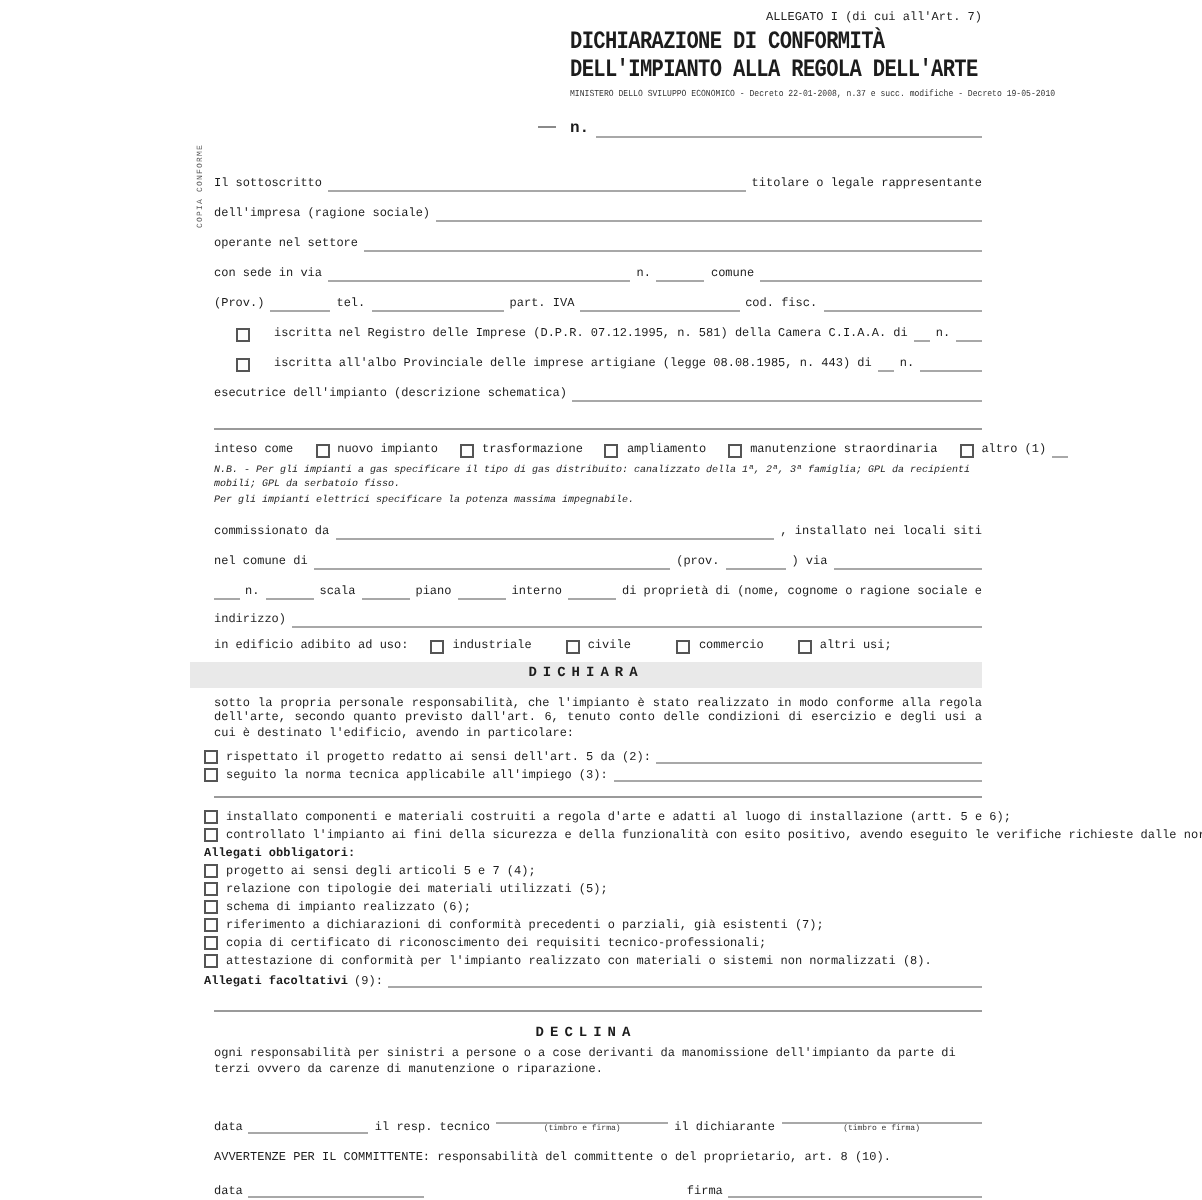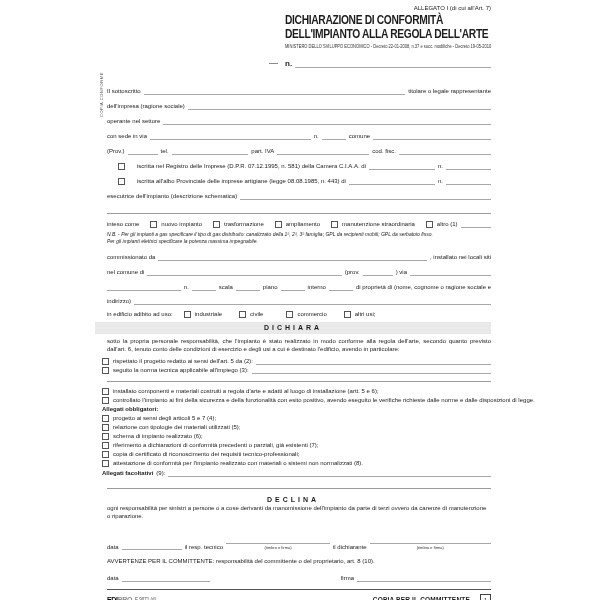--- a/index.html
+++ b/index.html
@@ -1,18 +1,18 @@
 <!DOCTYPE html>
 <html><head>
 <meta charset="utf-8">
 <style>
   html,body { margin:0; padding:0; background:#ffffff; }
   .sheet {
     position:relative; width:601px; height:600px; background:#ffffff;
-    font-family:Liberation Sans, sans-serif; color:#1c1c1c; overflow:hidden;
+    font-family:Liberation Mono, monospace; color:#1c1c1c; overflow:hidden;
   }
   .content { position:absolute; left:95px; top:5px; width:396px; }
 
   
   .header { margin-left:190px; }
   .allegato { font-size:6px; text-align:right; margin-bottom:3px; color:#222; }
   .title { font-weight:bold; font-size:12.5px; line-height:1.1; letter-spacing:-0.4px;
            transform:scaleX(0.82); transform-origin:left; white-space:nowrap; }
   .subtitle { font-size:4.6px; margin-top:2px; transform:scaleX(0.88); transform-origin:left;
               white-space:nowrap; color:#333; }

